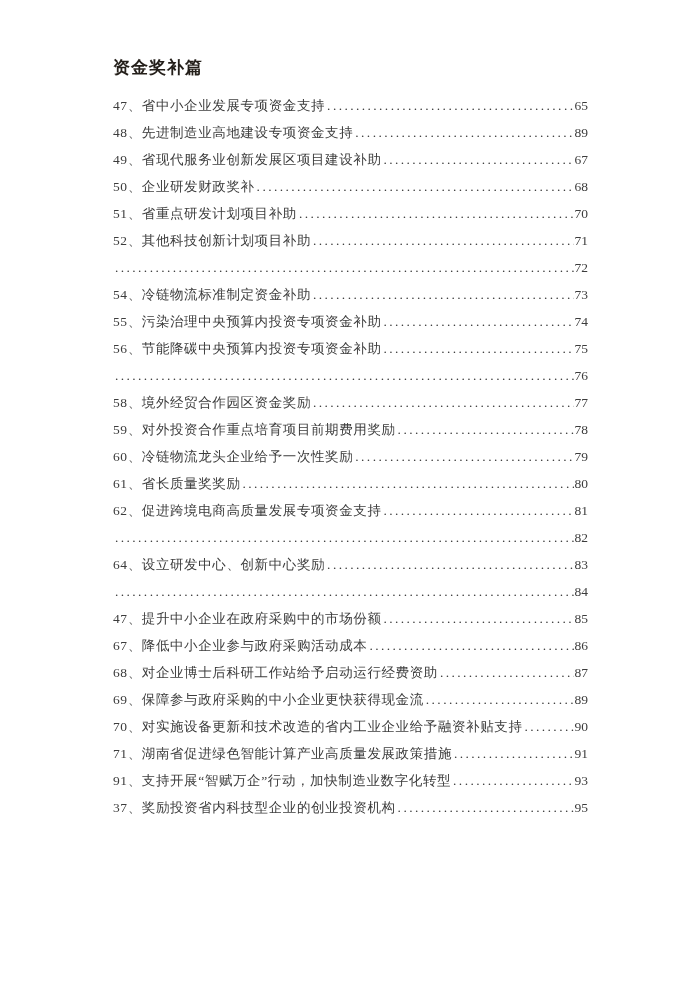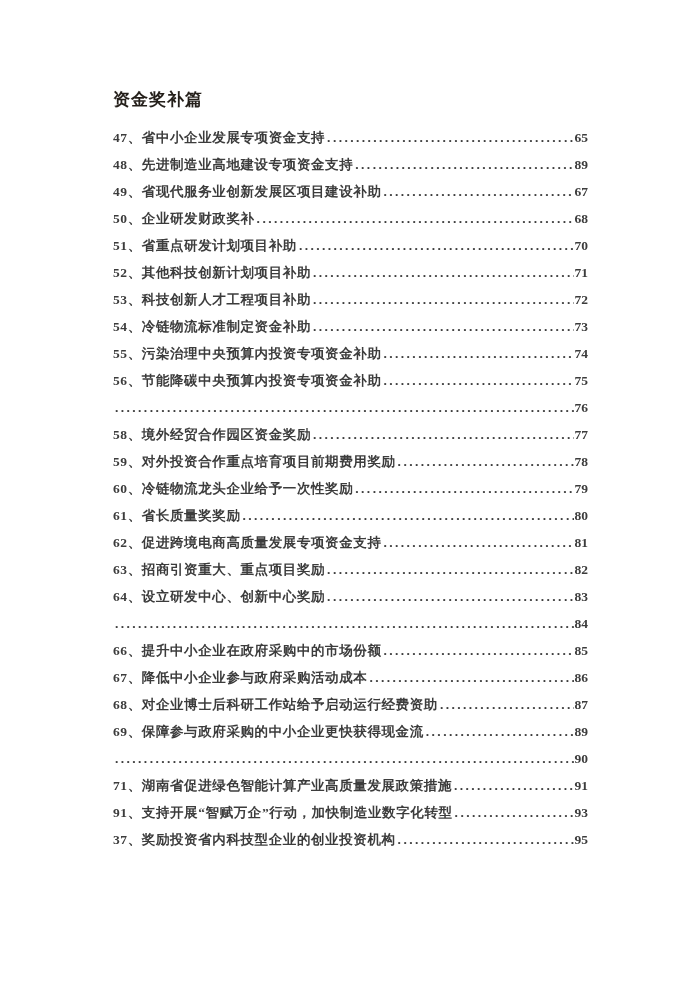--- a/index.html
+++ b/index.html
@@ -7,21 +7,21 @@
     padding: 0;
     background: #e9e9e9;
   }
   .page {
     position: relative;
     width: 699px;
     height: 982px;
     margin: 0 auto;
     background: #ffffff;
     box-sizing: border-box;
-    padding: 88px 111px 0 113px;
+    padding: 56px 111px 0 113px;
     font-family: "Liberation Serif", "DejaVu Serif", serif;
     overflow: hidden;
   }
   .heading {
     margin: 0 0 13px 0;
     font-family: "Liberation Sans", "DejaVu Sans", sans-serif;
     font-size: 17px;
     font-weight: bold;
     color: #241f1a;
     letter-spacing: 1px;
@@ -31,21 +31,20 @@
   }
   .entry {
     display: flex;
     align-items: baseline;
     height: 27px;
     line-height: 27px;
     font-size: 13.5px;
     color: #3c3c3c;
     white-space: nowrap;
     cursor: pointer;
-    font-weight: bold;
   }
   .entry-title {
     flex: 0 0 auto;
     letter-spacing: 0.6px;
   }
   .leader {
     flex: 1 1 auto;
     overflow: hidden;
     letter-spacing: 2.4px;
     margin: 0 1px 0 2px;
@@ -92,21 +91,20 @@
     <span class="entry-page">70</span>
   </div>
 
   <div class="entry">
     <span class="entry-title">52、其他科技创新计划项目补助</span>
     <span class="leader">............................................................................................................................................</span>
     <span class="entry-page">71</span>
   </div>
 
   <div class="entry">
-    <span class="entry-title">53、科技创新人才工程项目补助</span>
     <span class="leader">............................................................................................................................................</span>
     <span class="entry-page">72</span>
   </div>
 
   <div class="entry">
     <span class="entry-title">54、冷链物流标准制定资金补助</span>
     <span class="leader">............................................................................................................................................</span>
     <span class="entry-page">73</span>
   </div>
 
@@ -151,38 +149,37 @@
     <span class="entry-page">80</span>
   </div>
 
   <div class="entry">
     <span class="entry-title">62、促进跨境电商高质量发展专项资金支持</span>
     <span class="leader">............................................................................................................................................</span>
     <span class="entry-page">81</span>
   </div>
 
   <div class="entry">
-    <span class="entry-title">63、招商引资重大、重点项目奖励</span>
     <span class="leader">............................................................................................................................................</span>
     <span class="entry-page">82</span>
   </div>
 
   <div class="entry">
     <span class="entry-title">64、设立研发中心、创新中心奖励</span>
     <span class="leader">............................................................................................................................................</span>
     <span class="entry-page">83</span>
   </div>
 
   <div class="entry">
     <span class="leader">............................................................................................................................................</span>
     <span class="entry-page">84</span>
   </div>
 
   <div class="entry">
-    <span class="entry-title">66、提升中小企业在政府采购中的市场份额</span>
+    <span class="entry-title">47、提升中小企业在政府采购中的市场份额</span>
     <span class="leader">............................................................................................................................................</span>
     <span class="entry-page">85</span>
   </div>
 
   <div class="entry">
     <span class="entry-title">67、降低中小企业参与政府采购活动成本</span>
     <span class="leader">............................................................................................................................................</span>
     <span class="entry-page">86</span>
   </div>
 
@@ -192,20 +189,21 @@
     <span class="entry-page">87</span>
   </div>
 
   <div class="entry">
     <span class="entry-title">69、保障参与政府采购的中小企业更快获得现金流</span>
     <span class="leader">............................................................................................................................................</span>
     <span class="entry-page">89</span>
   </div>
 
   <div class="entry">
+    <span class="entry-title">70、对实施设备更新和技术改造的省内工业企业给予融资补贴支持</span>
     <span class="leader">............................................................................................................................................</span>
     <span class="entry-page">90</span>
   </div>
 
   <div class="entry">
     <span class="entry-title">71、湖南省促进绿色智能计算产业高质量发展政策措施</span>
     <span class="leader">............................................................................................................................................</span>
     <span class="entry-page">91</span>
   </div>
 

